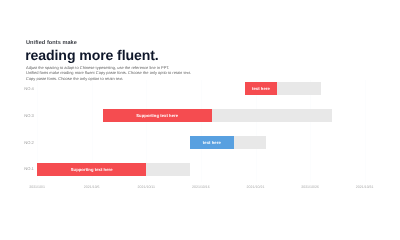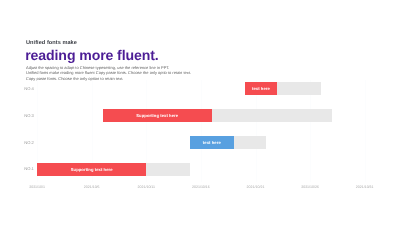--- a/index.html
+++ b/index.html
@@ -5,21 +5,21 @@
   html,body{margin:0;padding:0;}
   body{width:400px;height:225px;background:#ffffff;overflow:hidden;
        font-family:"Liberation Sans",sans-serif;
        -webkit-font-smoothing:antialiased;text-rendering:geometricPrecision;}
   .slide{position:relative;width:400px;height:225px;background:#fff;overflow:hidden;}
 
   
   .eyebrow{position:absolute;left:26px;top:41.2px;font-size:5.6px;font-weight:bold;
            color:#3a3d44;letter-spacing:0.05px;line-height:5.6px;white-space:nowrap;}
   .headline{position:absolute;left:25.2px;top:49.3px;font-size:14.1px;font-weight:bold;
-            color:#4c1d95;letter-spacing:-0.1px;line-height:13px;white-space:nowrap;}
+            color:#0f172a;letter-spacing:-0.1px;line-height:13px;white-space:nowrap;}
   .para{position:absolute;left:26px;top:65px;font-size:4px;color:#636363;
         line-height:5.3px;white-space:nowrap;}
 
   
   .chart{position:absolute;left:0;top:0;width:400px;height:225px;}
   .gridline{position:absolute;top:80px;width:1px;height:102px;background:#fcfdfe;}
   .ylabel{position:absolute;left:9.9px;width:24px;text-align:right;
           font-size:4.1px;line-height:4.1px;color:#999999;}
   .xlabel{position:absolute;top:185.6px;width:40px;text-align:center;
           font-size:3.55px;line-height:3.55px;color:#a8a8a8;}

